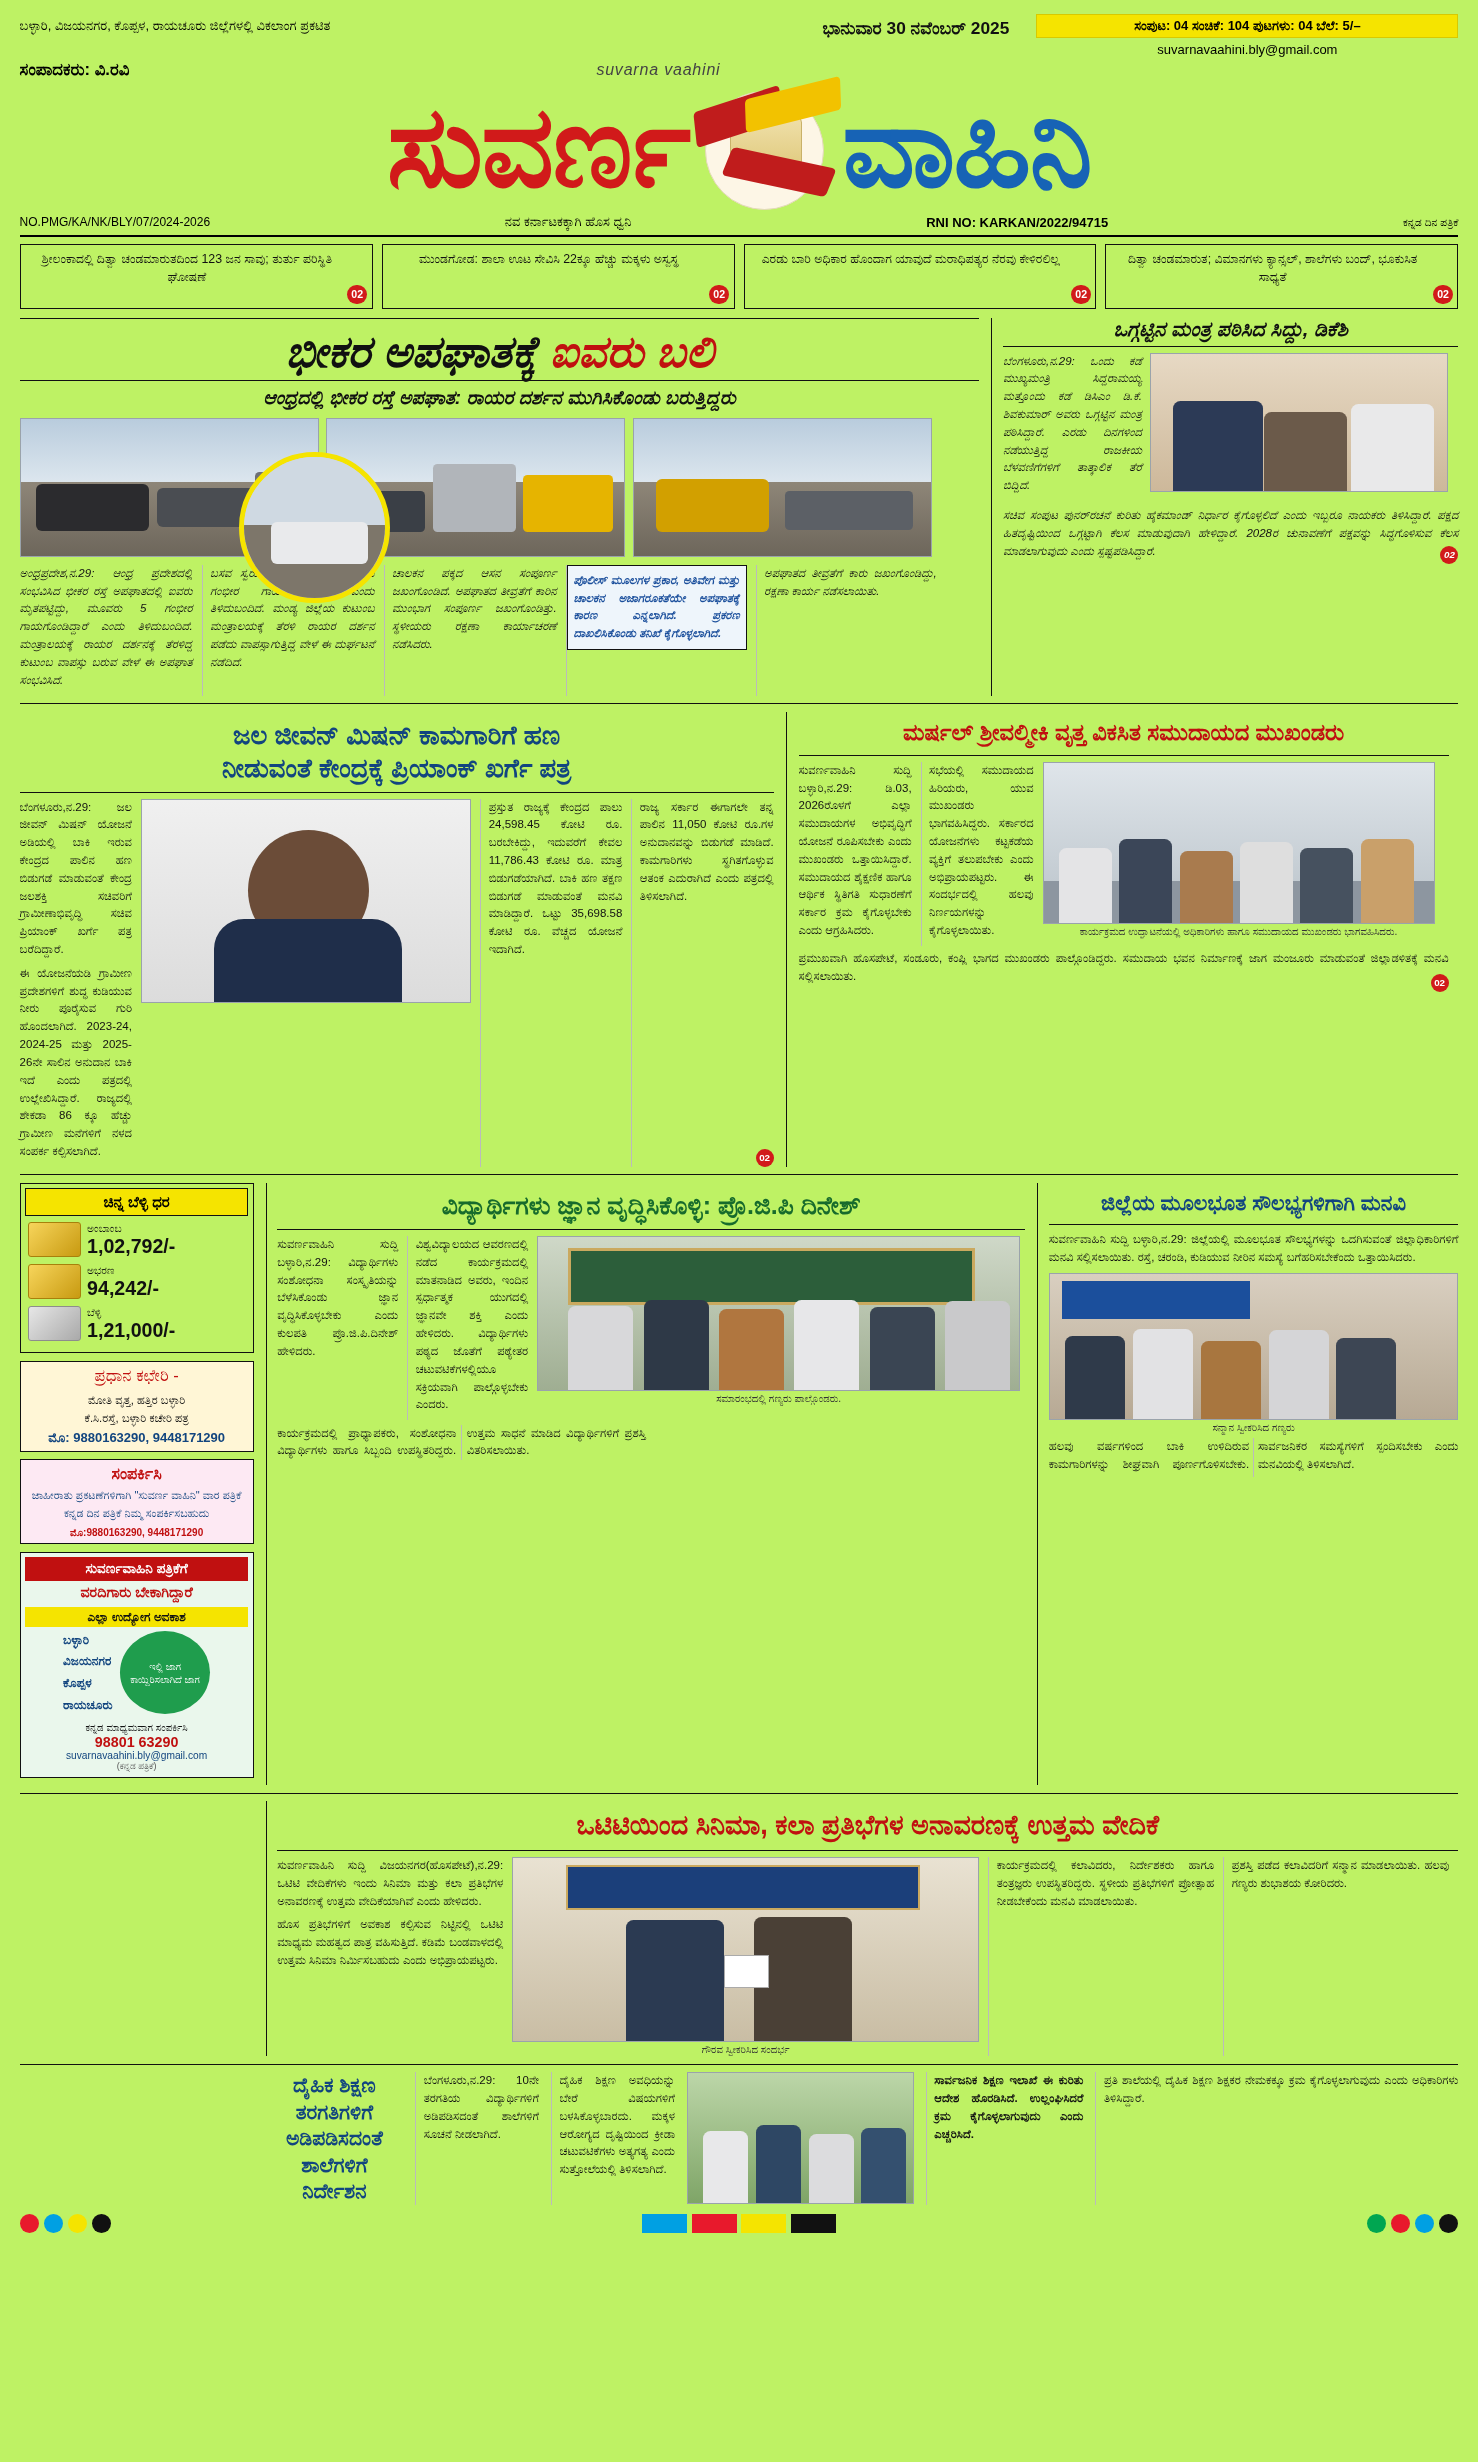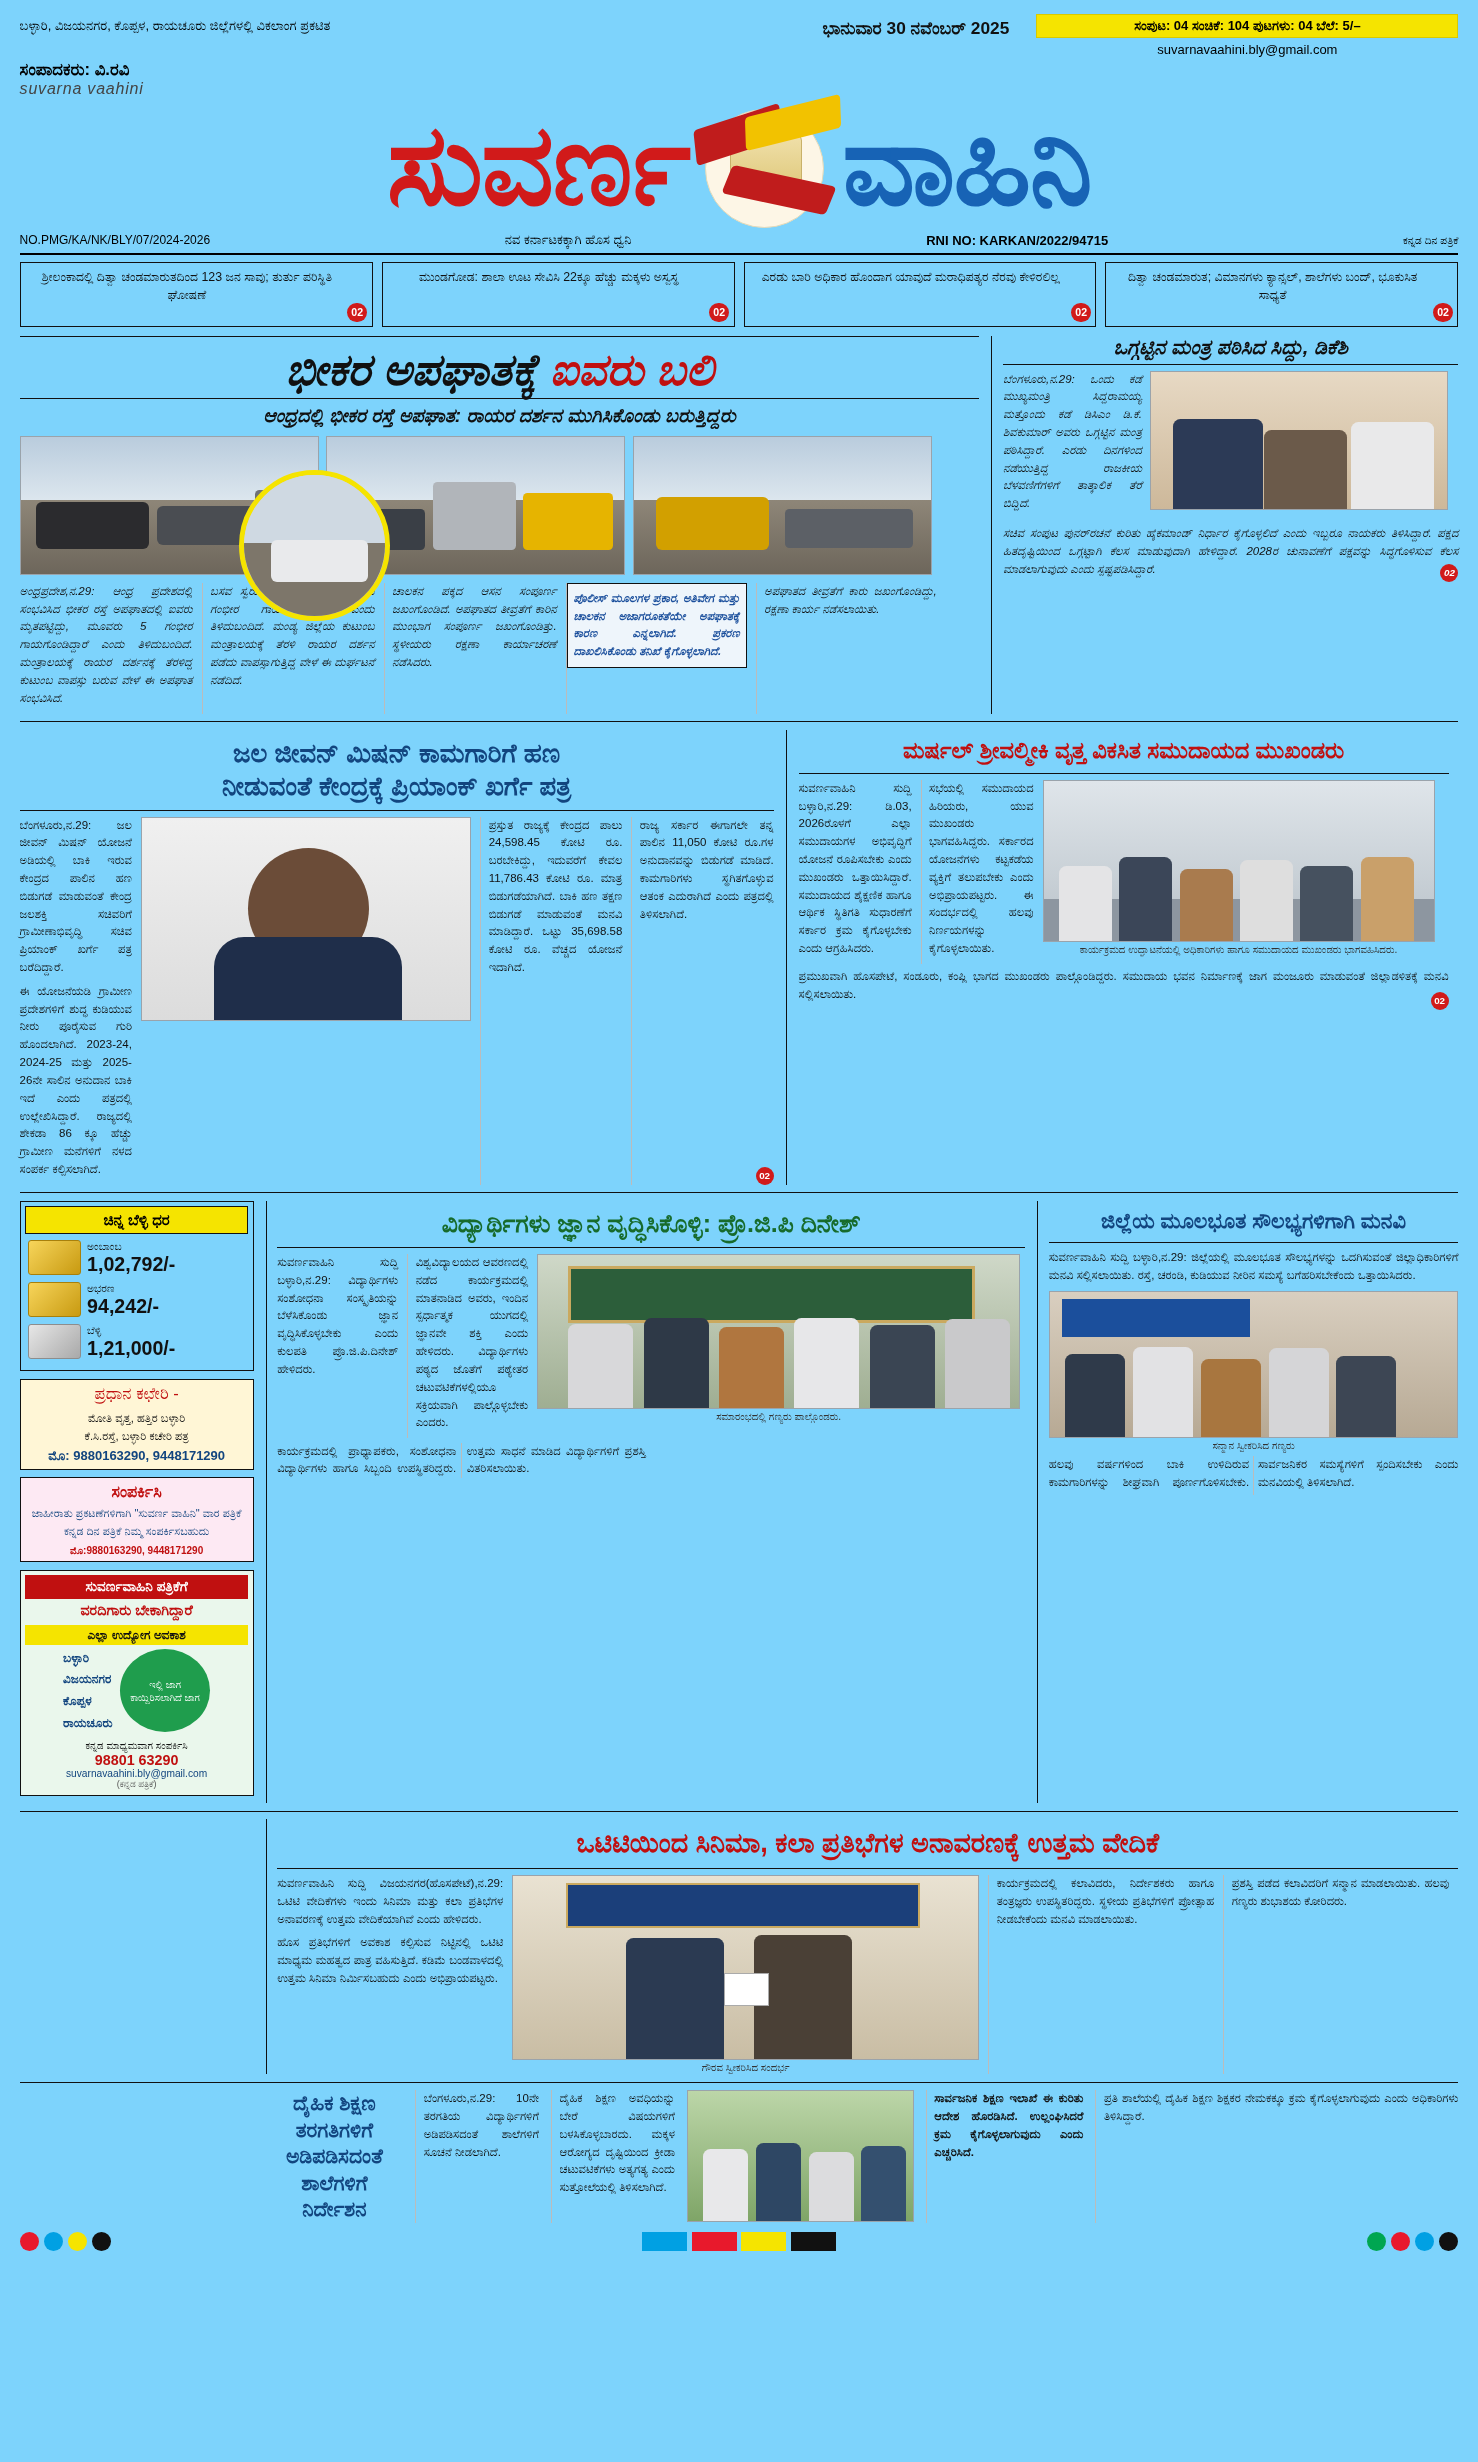--- a/index.html
+++ b/index.html
@@ -7,21 +7,21 @@
   body {
     width: 1478px;
     background: #ffffff;
     font-family: "Liberation Sans", sans-serif;
     color: #111;
   }
   .page {
     width: 1478px;
     min-height: 2462px;
     padding: 13.6px 19.6px 7.5px 19.6px;
-    background:#7dd3fc;
+    background:#bef264;
   }
 
   
   .topstrip {
     display: flex;
     align-items: stretch;
     gap: 7.5px;
     font-size: 13px;
     margin-bottom: 3px;
   }
@@ -59,21 +59,20 @@
   }
 
   .editorline {
     display:flex;
     justify-content: space-between;
     align-items: baseline;
     font-size: 16.6px;
     font-weight: bold;
     color:#000;
     margin-top: 1.5px;
-    flex-direction: column;
   }
   .editorline .brandsmall {
     font-size: 16px;
     font-style: italic;
     font-weight: normal;
     color:#444;
     letter-spacing: 0.8px;
   }
 
   

